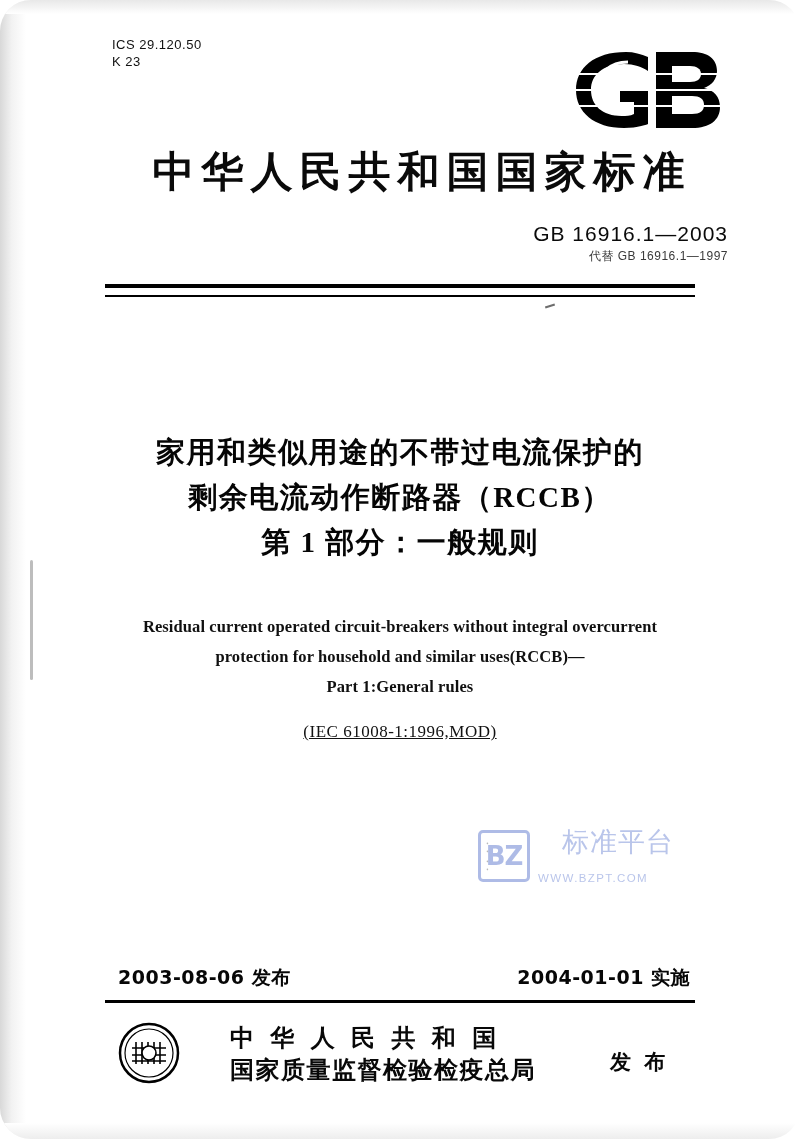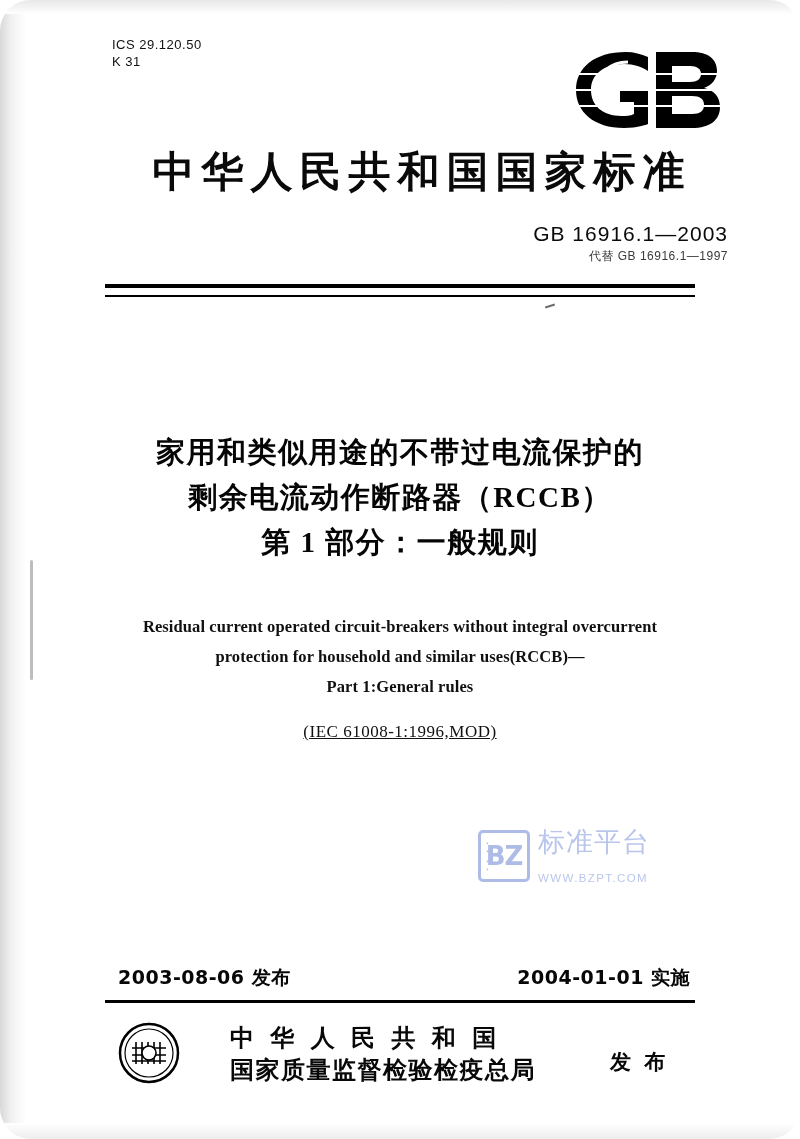--- a/index.html
+++ b/index.html
@@ -187,20 +187,21 @@
   .wm-text {
     display: flex;
     flex-direction: column;
     line-height: 1;
   }
   .wm-cn {
     font-family: "DejaVu Sans", sans-serif;
     font-size: 27px;
     color: #8fa2de;
     letter-spacing: 1px;
+    margin-left: 24px;
   }
   .wm-url {
     font-family: "Liberation Sans", sans-serif;
     font-size: 11.5px;
     color: #8fa2de;
     letter-spacing: 1.4px;
     margin-top: 18px;
   }
   .wm-scribble {
     position: absolute;
@@ -278,21 +279,21 @@
 
 <div class="page">
 
   <div class="scan-edge-left"></div>
   <div class="scan-edge-top"></div>
   <div class="scan-edge-bottom"></div>
   <div class="spine-mark"></div>
 
   <div class="ics-block">
     <div>ICS 29.120.50</div>
-    <div>K 31</div>
+    <div>K 23</div>
   </div>
 
   <div class="gb-logo">
     <svg viewBox="0 0 164 92" width="164" height="92" aria-hidden="true">
       <g fill="none" stroke="#000">
 
         <path d="M62 8 C30 8 12 24 12 46 C12 68 30 84 60 84 C74 84 84 80 84 80 L84 46 L56 46 L56 58 L70 58 L70 70 C66 72 62 72 58 72 C38 72 27 61 27 46 C27 31 39 20 60 20 C70 20 78 23 84 27 L84 13 C77 10 70 8 62 8 Z" fill="#000" stroke="none"></path>
         <path d="M64 18 C46 18 34 29 34 46 C34 60 44 70 58 70" stroke="#fff" stroke-width="3" fill="none"></path>
 
         <path d="M92 8 L128 8 C144 8 153 15 153 27 C153 35 148 41 140 44 C150 46 156 53 156 63 C156 76 146 84 128 84 L92 84 Z" fill="#000" stroke="none"></path>

